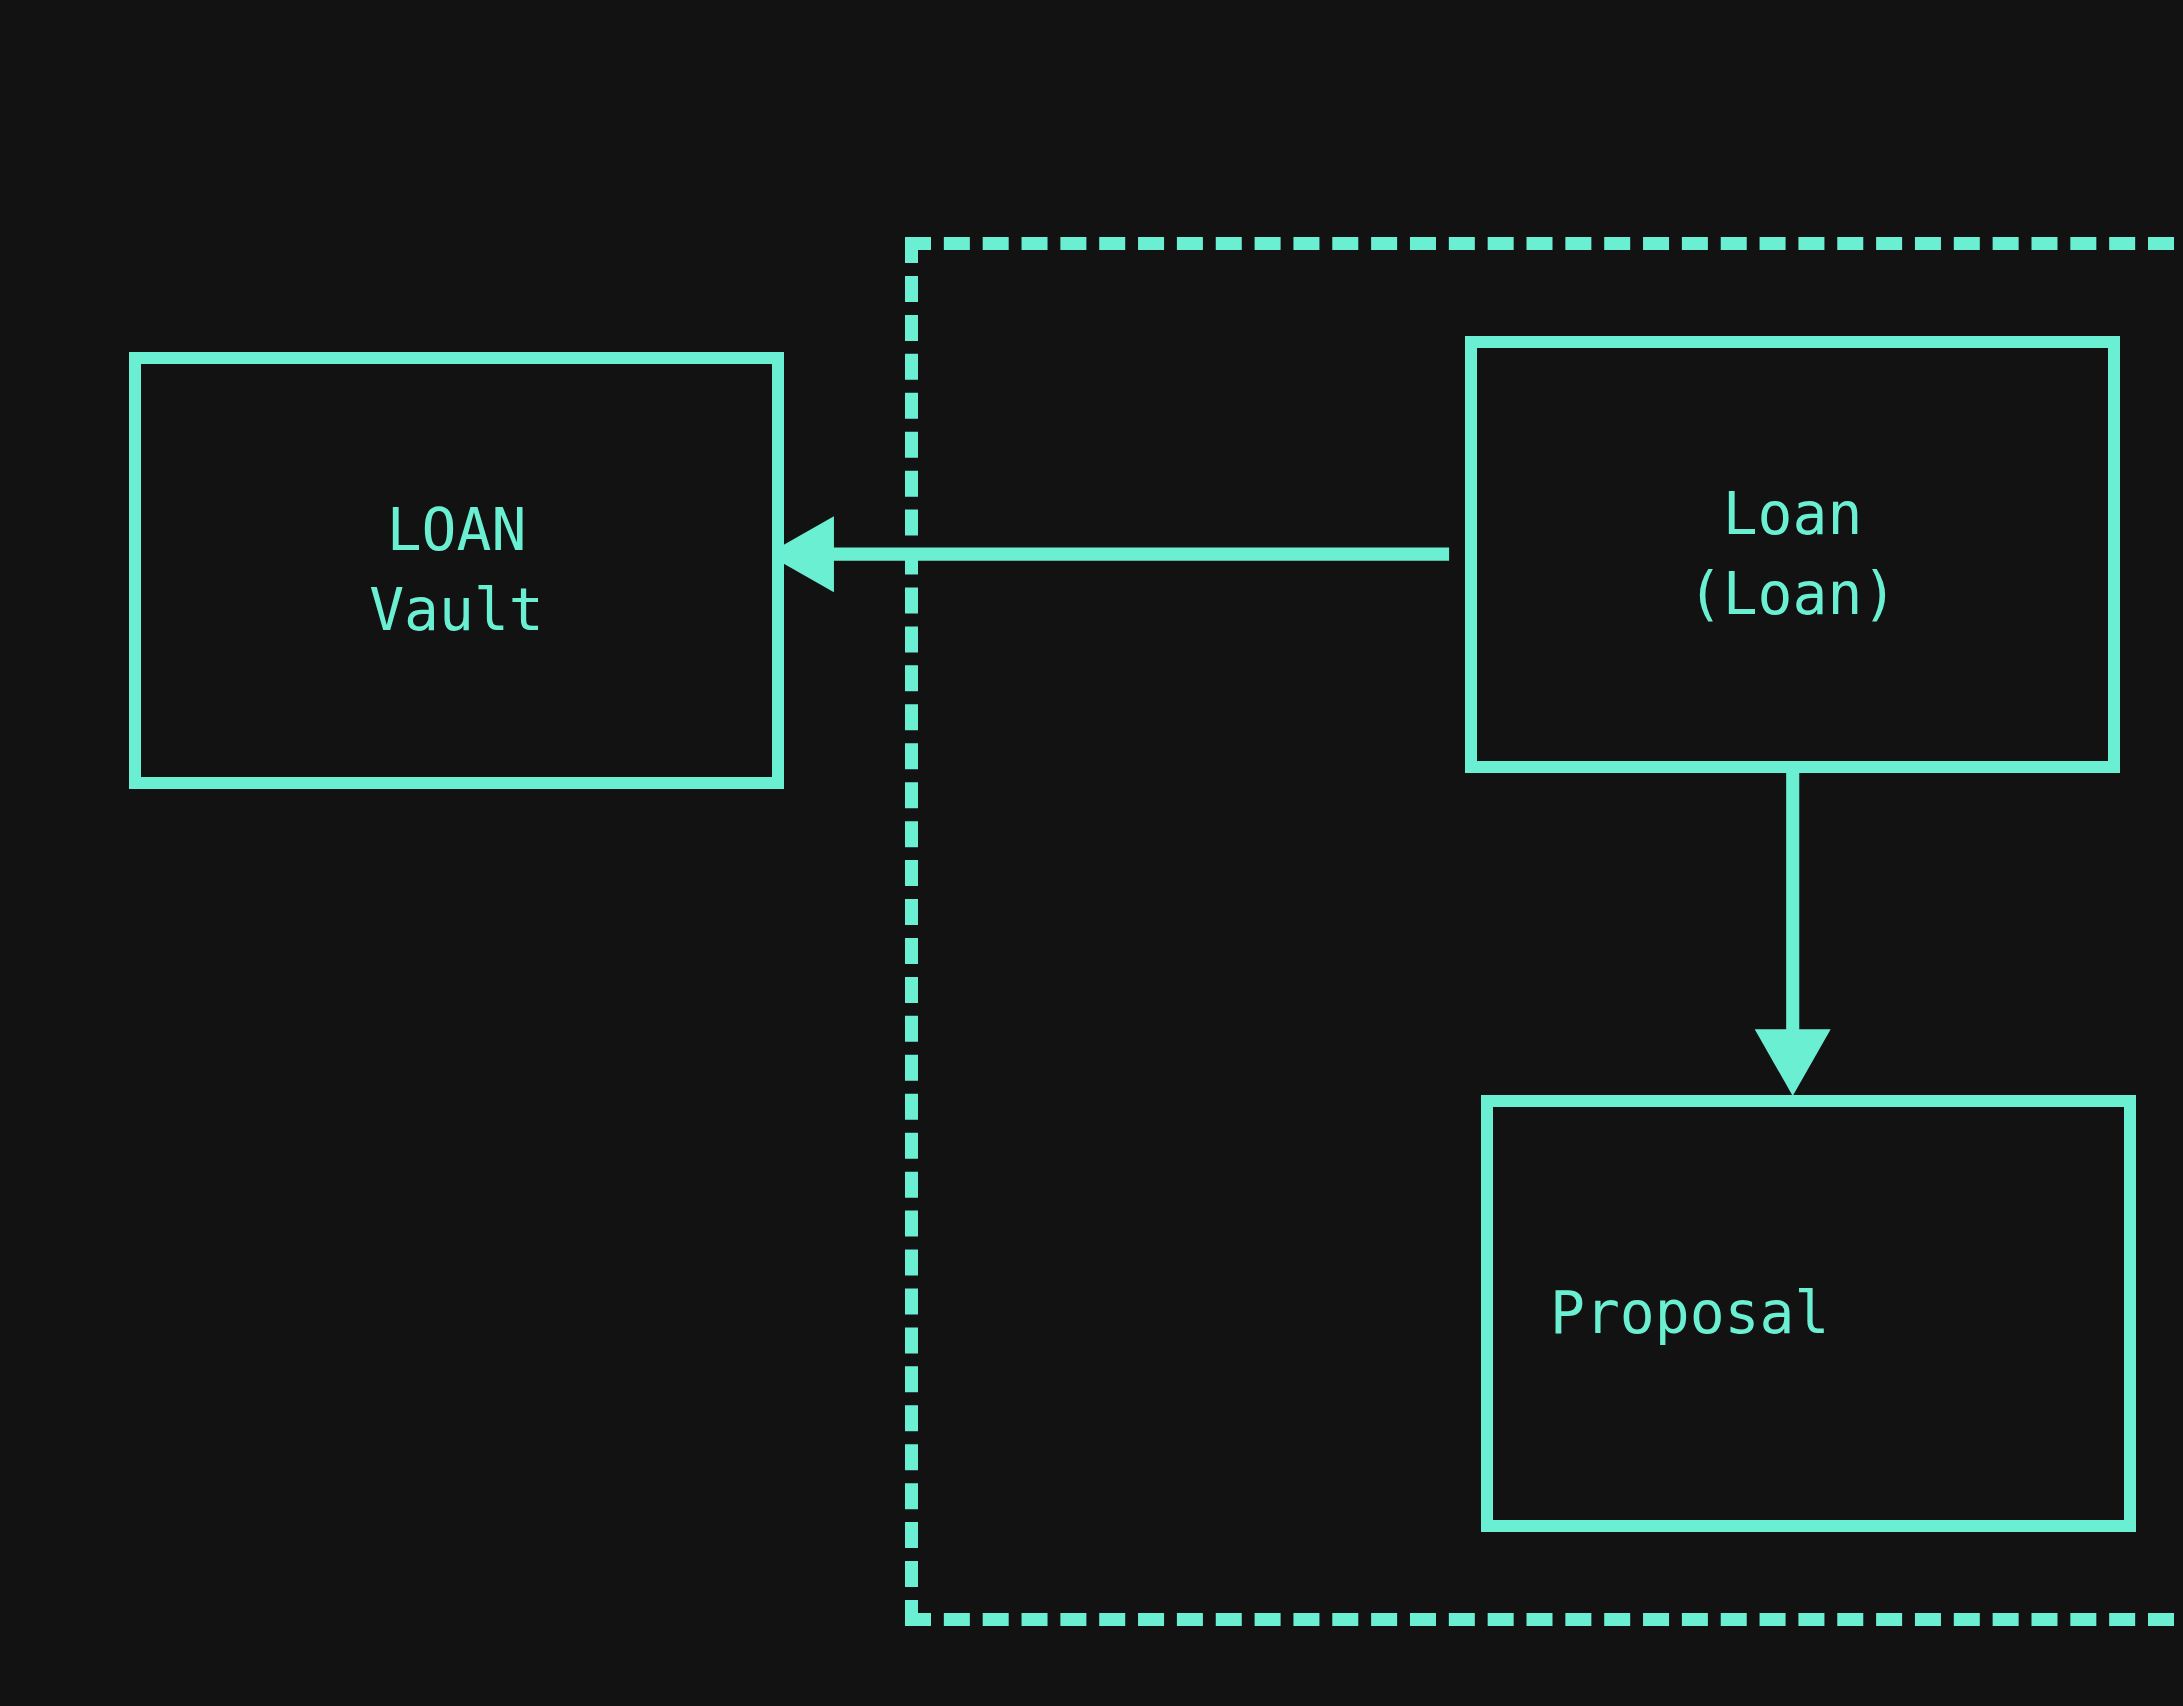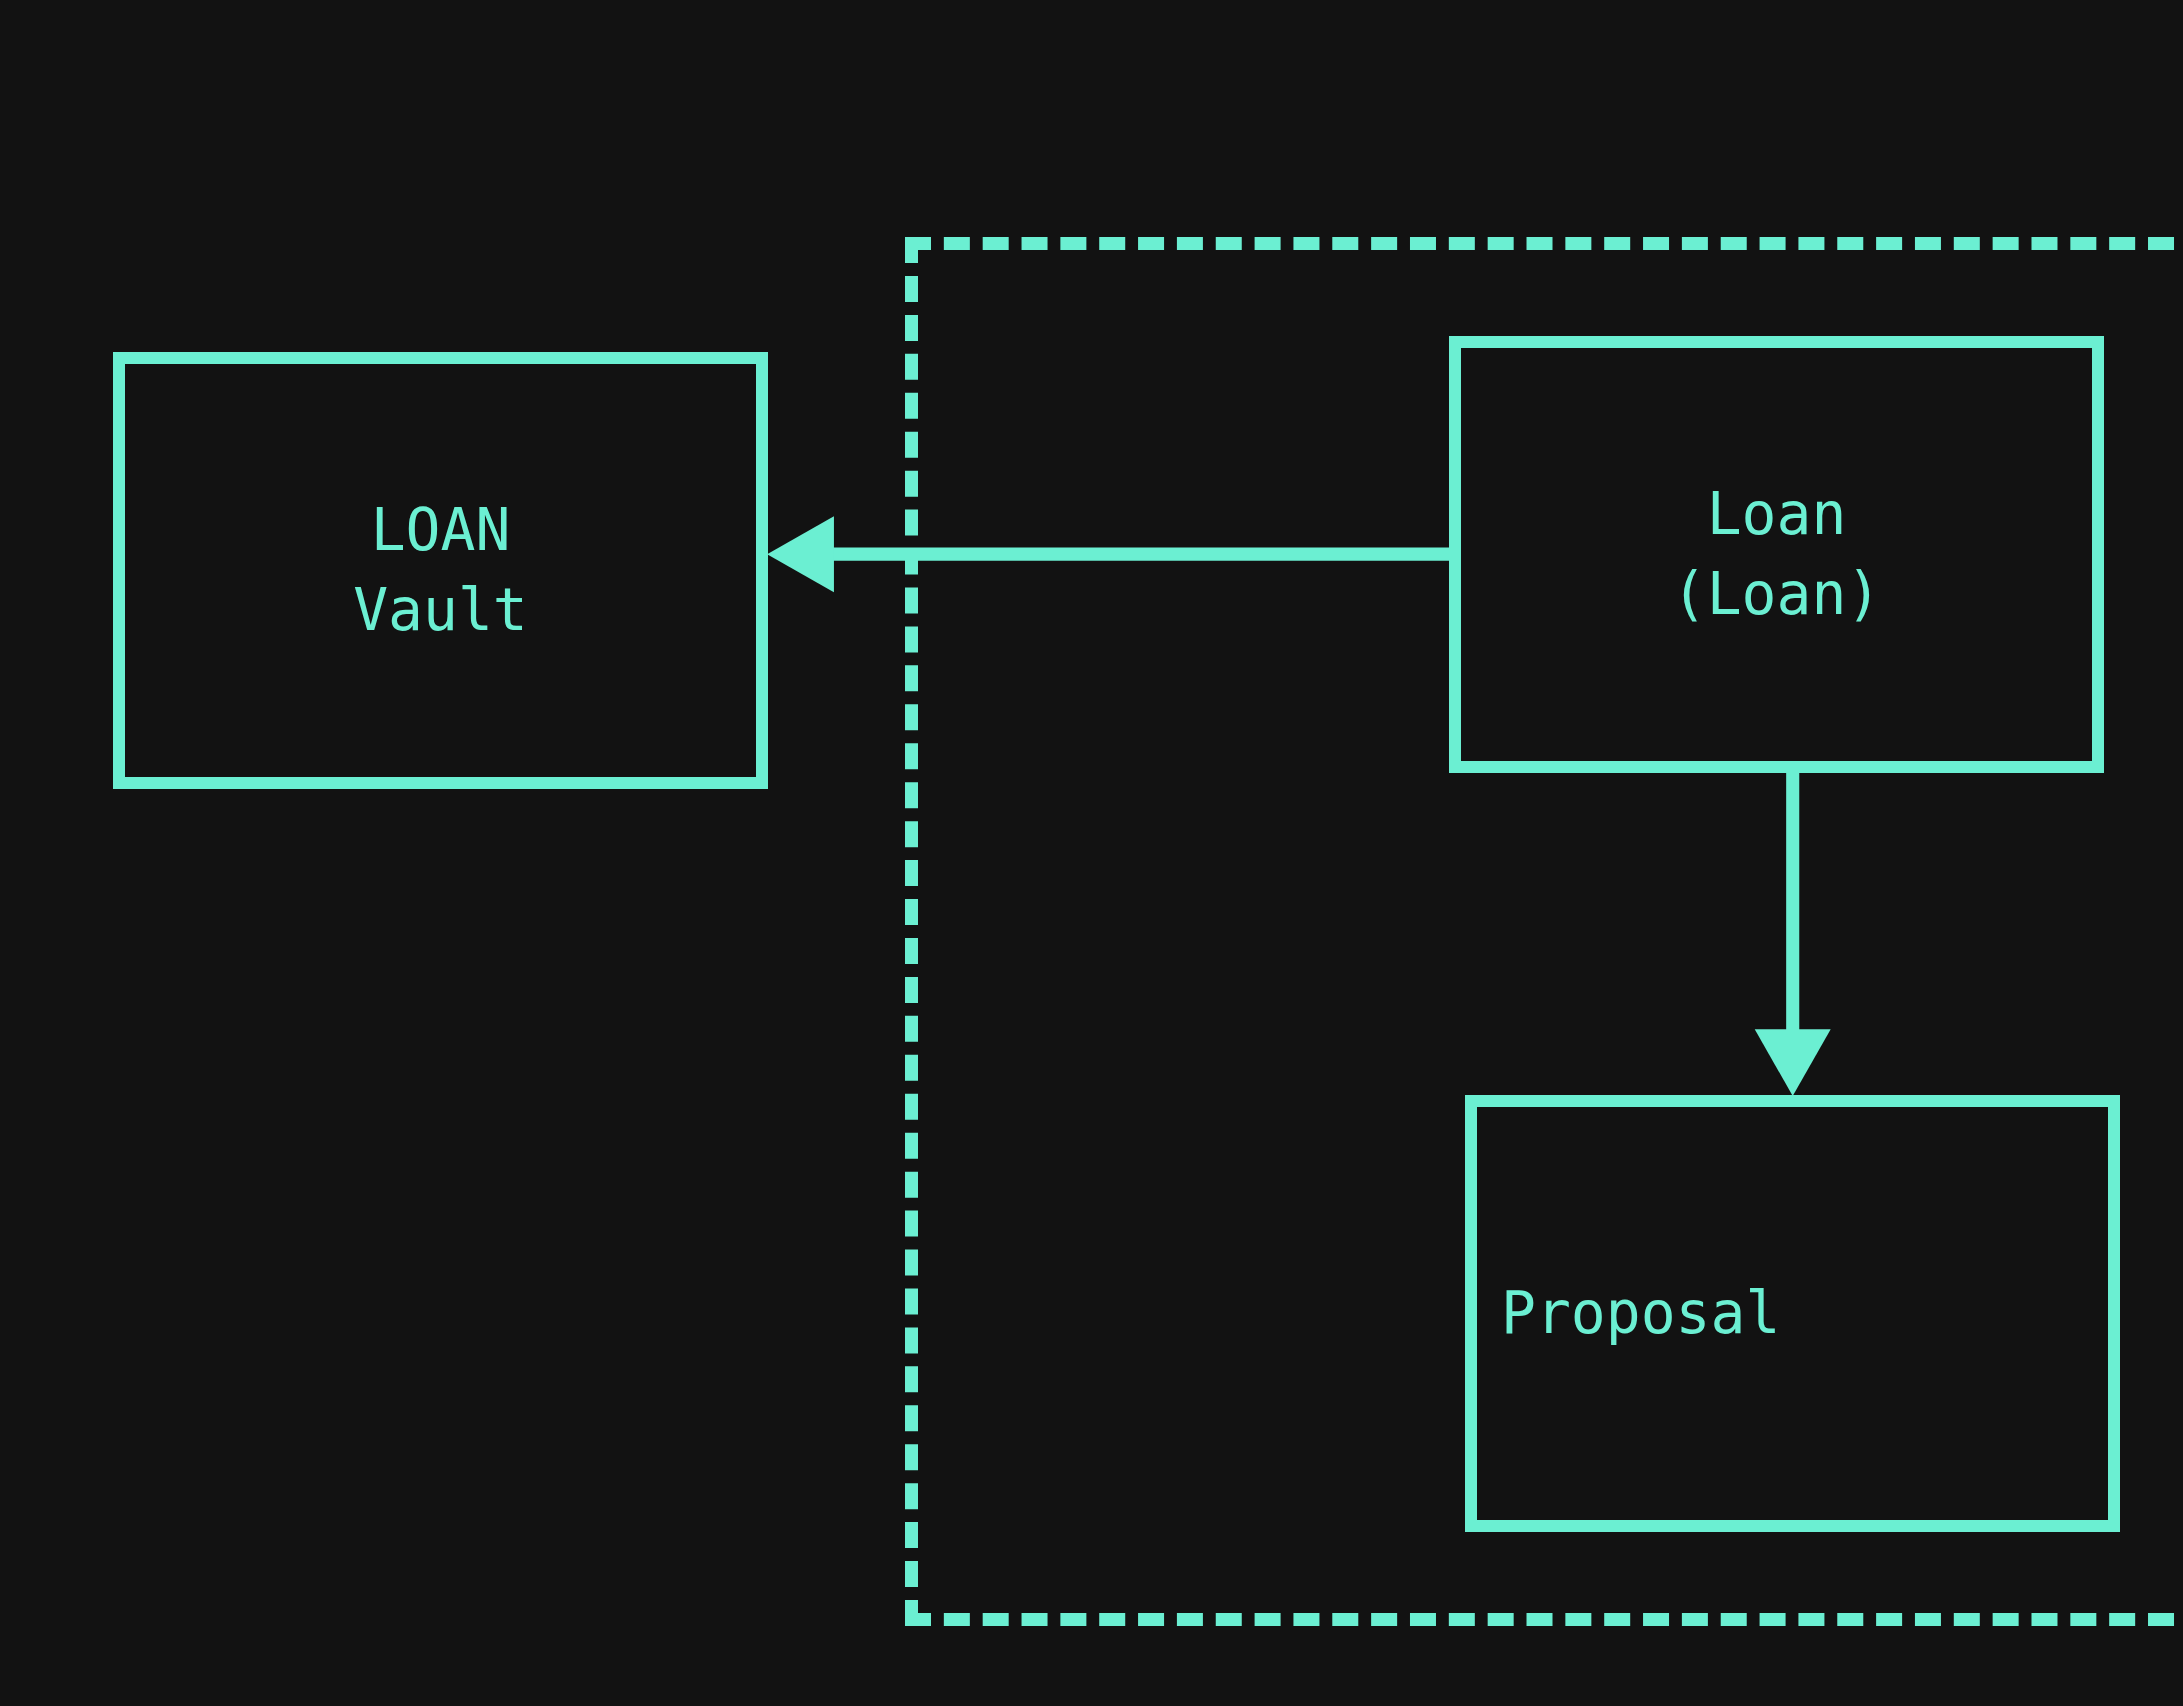--- a/index.html
+++ b/index.html
@@ -42,20 +42,21 @@
     display: flex;
     flex-direction: column;
     align-items: center;
     justify-content: center;
     color: #6BEFD2;
     font-size: 58px;
     line-height: 1.37;
     white-space: pre;
     text-align: center;
     font-family: "DejaVu Sans Mono", "Liberation Mono", monospace;
+    margin-left: 16px;
   }
 
   #node-loan-token {
     left: 113px;
     top: 352px;
     width: 655px;
     height: 437px;
   }
   #node-loan-vault {
     left: 1449px;
@@ -64,21 +65,21 @@
     height: 437px;
   }
   #node-proposal {
     left: 1465px;
     top: 1095px;
     width: 655px;
     height: 437px;
     
     justify-content: center;
     align-items: flex-start;
-    padding-left: 24px;
+    padding-left: 57px;
   }
 
   .node-line { display: block; }
 
   
   .edge-svg {
     position: absolute;
     left: 0;
     top: 0;
     width: 2810px;

